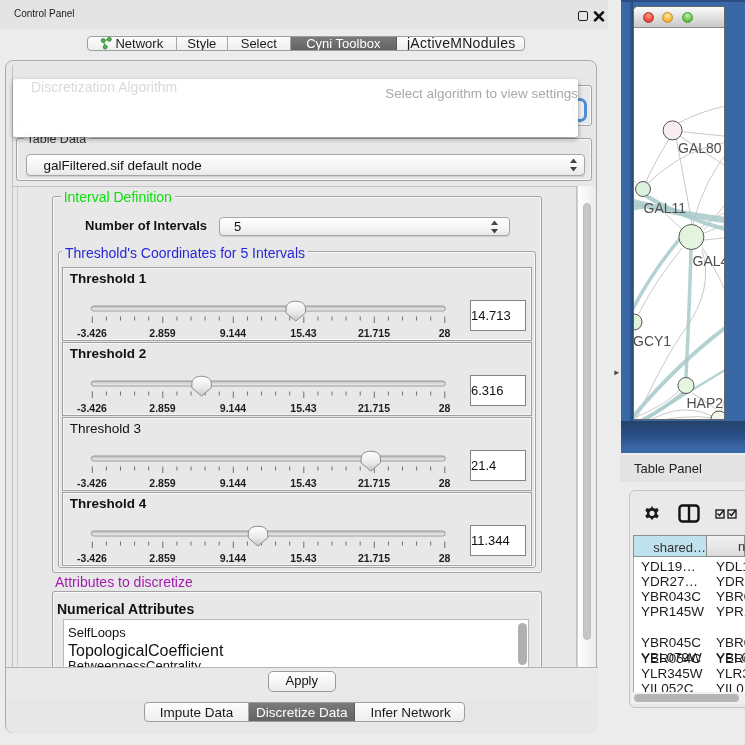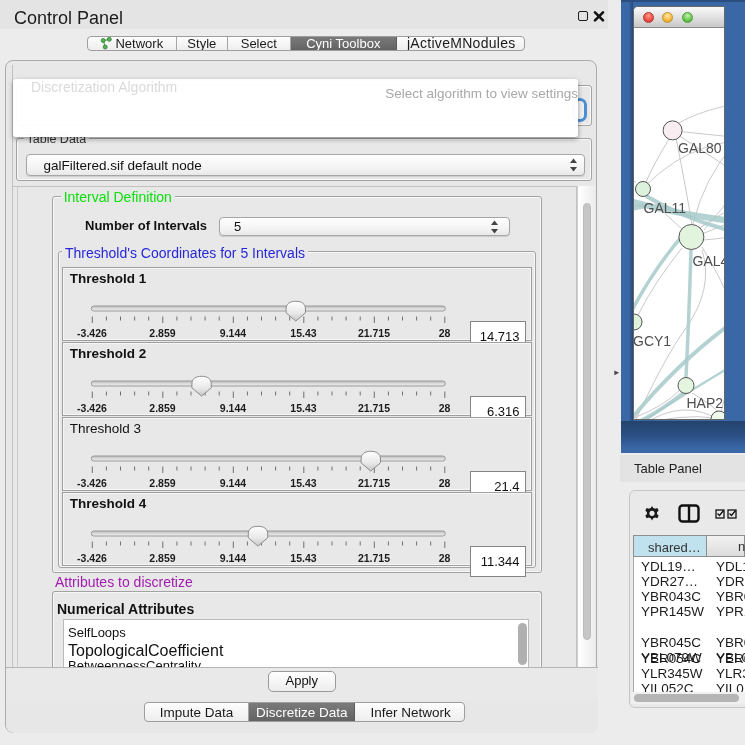--- a/index.html
+++ b/index.html
@@ -1,32 +1,32 @@
 <!DOCTYPE html>
 <html><head><meta charset="utf-8"><title>Control Panel</title>
 <style>
 * { margin:0; padding:0; box-sizing:border-box; }
 html,body { width:745px; height:745px; overflow:hidden; }
 body { font-family:"Liberation Sans", sans-serif; background:#ececec; position:relative; }
 .abs { position:absolute; }
 .grp { position:absolute; border:1px solid #a3a3a3; border-radius:3px; box-shadow:inset 0 0 0 1px rgba(255,255,255,0.7); }
 .grplab { position:absolute; background:#e8e8e8; padding:0 3px; font-size:14px; }
 .thpanel { position:absolute; border:1px solid #9f9f9f; background:#e8e8e8; box-shadow:inset 0 0 0 1px rgba(255,255,255,0.6); }
-.valbox { position:absolute; width:55.5px; height:31px; background:#fff; border:1px solid #848484; font-size:13px; color:#111; text-align:right; line-height:29px; padding-right:5px;margin-top:21px; }
+.valbox { position:absolute; width:55.5px; height:31px; background:#fff; border:1px solid #848484; font-size:13px; color:#111; line-height:29px; padding-right:5px; }
 .combo { position:absolute; background:linear-gradient(#ffffff,#f2f2f2 70%,#e8e8e8); border:1px solid #a6a6a6; border-radius:4px; font-size:13px; color:#111; box-shadow:0 1px 1px rgba(0,0,0,0.12); }
 .carr { position:absolute; width:9px; }
 .seg { position:absolute; top:0; height:100%; display:flex; align-items:center; justify-content:center; font-size:13px; color:#1a1a1a; border-right:1px solid #a5a5a5; }
 .tabbar { position:absolute; background:linear-gradient(#fdfdfd,#eeeeee); border:1px solid #9e9e9e; border-radius:4px; overflow:hidden; }
 .dark { background:linear-gradient(#7a7a7a,#636363); color:#fff !important; }
 </style></head>
 <body>
 
 <div class="abs" style="left:0;top:0;width:608px;height:745px;background:#ececec"></div>
 <div class="abs" style="left:0;top:0;width:608px;height:28.5px;background:#e4e4e4"></div>
-<div class="abs" style="left:14px;top:8px;font-size:18px;color:#1c1c1c">Control Panel</div>
+<div class="abs" style="left:14px;top:8px;font-size:10px;color:#1c1c1c">Control Panel</div>
 
 <div class="abs" style="left:578px;top:11px;width:9.5px;height:9.5px;border:1.8px solid #1e1e1e;border-radius:2px"></div>
 <svg class="abs" style="left:592.5px;top:9.5px" width="12" height="12">
     <path d="M2,2.3 L10,10.3 M10,2.3 L2,10.3" stroke="#111" stroke-width="2.6" stroke-linecap="round"></path>
   </svg>
 
 <div class="tabbar" style="left:86.8px;top:36px;width:438px;height:14.5px">
   <div class="seg" style="left:0;width:89px">
     <svg width="12" height="14" style="margin-right:3px">
         <g>
@@ -310,21 +310,21 @@
 <svg class="abs" style="left:715px;top:509px" width="24" height="10">
     <g stroke="#111" stroke-width="1.3" fill="none">
       <rect x="1" y="1" width="8" height="8"></rect>
       <path d="M2.5,4.5 L4.5,6.5 L8.5,1.5"></path>
       <rect x="13" y="1" width="8" height="8"></rect>
       <path d="M14.5,4.5 L16.5,6.5 L20.5,1.5"></path>
     </g>
   </svg>
 
 <div class="abs" style="left:633px;top:535px;width:112px;height:158px;background:#fff;border-left:1px solid #aaa"></div>
-<div class="abs" style="left:633px;top:535px;width:74px;height:22px;background:#bfe2ee;border:1px solid #8e8e8e;font-size:13px;color:#333;text-align:left;line-height:23px;padding-left:14px">shared…</div>
+<div class="abs" style="left:633px;top:535px;width:74px;height:22px;background:#bfe2ee;border:1px solid #8e8e8e;font-size:13px;color:#333;text-align:right;line-height:23px;padding-left:14px">shared…</div>
 <div class="abs" style="left:707px;top:535px;width:38px;height:22px;background:linear-gradient(#f2f2f2,#dcdcdc);border:1px solid #8e8e8e;border-left:none;font-size:13px;color:#333;padding-left:31px;line-height:21px">n</div>
 <style>
 .trow { position:absolute; left:633px; width:112px; height:15.4px; font-size:13.5px; color:#1c1c1c;padding-left:12px; }
 .trow .c1 { position:absolute; left:8px; }
 .trow .c2 { position:absolute; left:83px; }
 </style>
 <div class="trow" style="top:558.5px">
     <span class="c1">YDL19…</span>
     <span class="c2">YDL1</span>
   </div>

